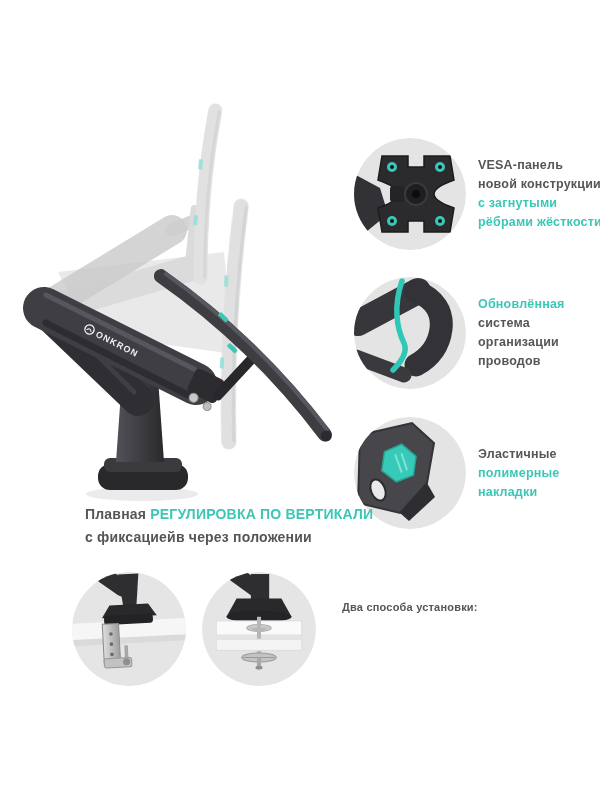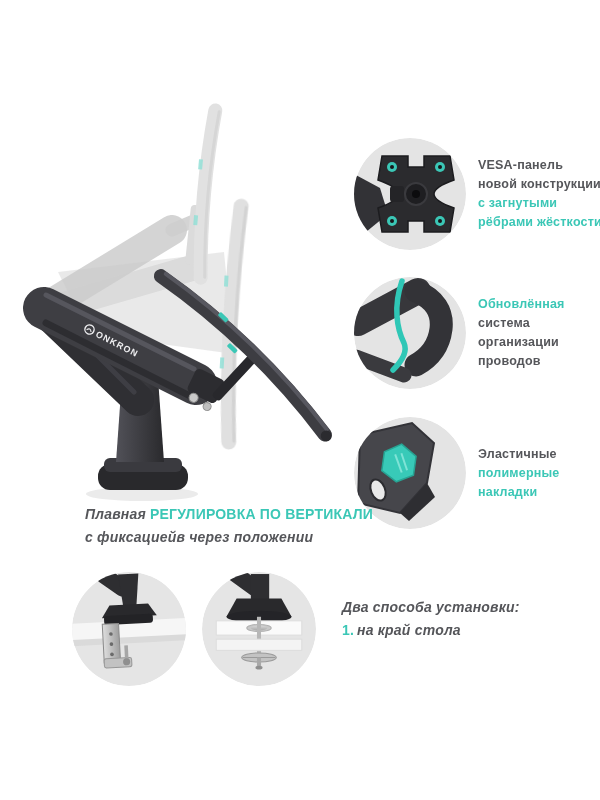--- a/index.html
+++ b/index.html
@@ -14,30 +14,30 @@
   
   .bubble{width:112px;height:112px;border-radius:50%;overflow:hidden;}
   .feature-bubble{left:354px;}
   .feature-text{
     left:478px;width:130px;height:112px;display:flex;flex-direction:column;
     justify-content:center;font-size:12.5px;line-height:19px;font-weight:600;
     letter-spacing:.2px;white-space:nowrap;
   }
   [data-color="dark"]{color:#55565a;}
   [data-color="teal"]{color:#3bc7b6;}
-  .c-dark{color:#55565a;font-style:italic;}
+  .c-dark{color:#55565a;}
   .c-teal{color:#3bc7b6;}
   
   .caption{left:85px;top:503px;font-size:14px;line-height:23px;font-weight:600;letter-spacing:.2px;white-space:nowrap;}
   
   .mount-bubble{width:114px;height:114px;border-radius:50%;overflow:hidden;top:572px;}
   .mount-left{left:72px;}
   .mount-right{left:202px;}
   
-  .install{left:342px;top:596px;font-size:14px;line-height:23px;font-weight:600;letter-spacing:.2px;white-space:nowrap;}
+  .install{left:342px;top:596px;font-size:11px;line-height:23px;font-weight:600;letter-spacing:.2px;white-space:nowrap;}
   .install .num{color:#3bc7b6;margin-right:3px;}
   svg{display:block;}
 </style>
 </head>
 <body>
 
 <div class="page">
 
   <svg class="abs hero" viewBox="0 0 380 472" xmlns="http://www.w3.org/2000/svg">
     <defs>
@@ -223,18 +223,15 @@
       <rect x="14" y="66" width="84" height="11" fill="#f4f4f4" stroke="#dddddd"></rect>
       <ellipse cx="56" cy="84" rx="17" ry="4.5" fill="#c3c3c3" stroke="#9a9a9a"></ellipse>
       <line x1="40" y1="84" x2="72" y2="84" stroke="#9a9a9a" stroke-width="1"></line>
       <rect x="54" y="84" width="4" height="9" fill="#a9a9a9"></rect>
       <ellipse cx="56" cy="94" rx="3.5" ry="1.8" fill="#8f8f8f"></ellipse>
     </svg>
   </div>
 
   <div class="abs install">
     <div class="c-dark">Два способа установки:</div>
-    <div>
-      <span class="num">1.</span><span class="c-dark">на край стола</span>
-    </div>
   </div>
 
 </div>
 
 </body></html>

